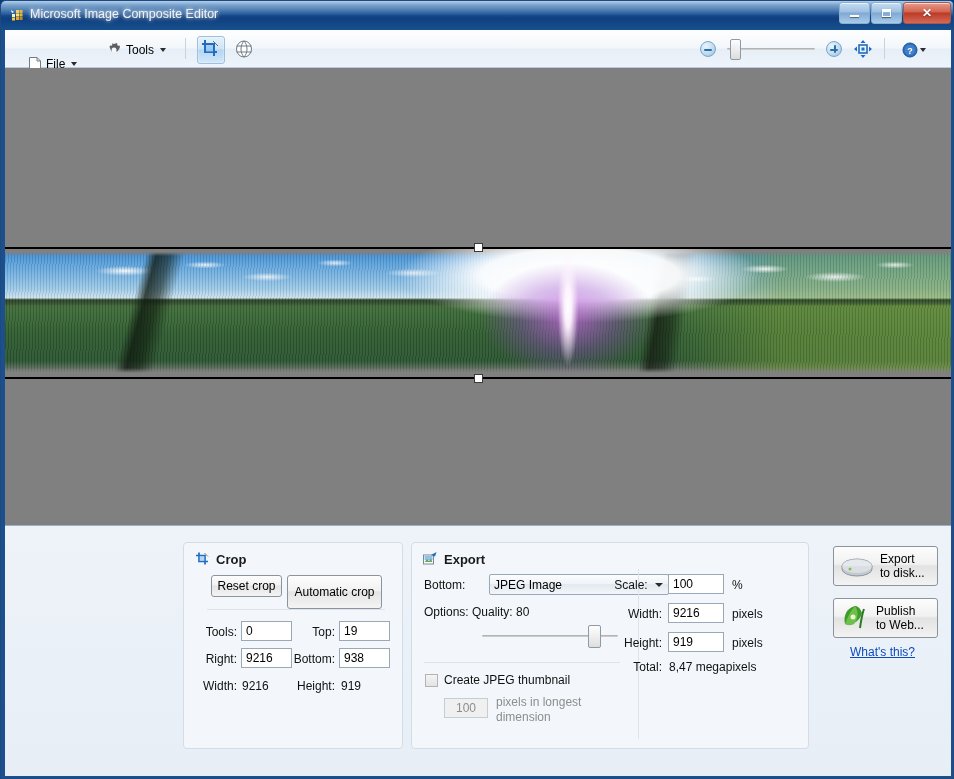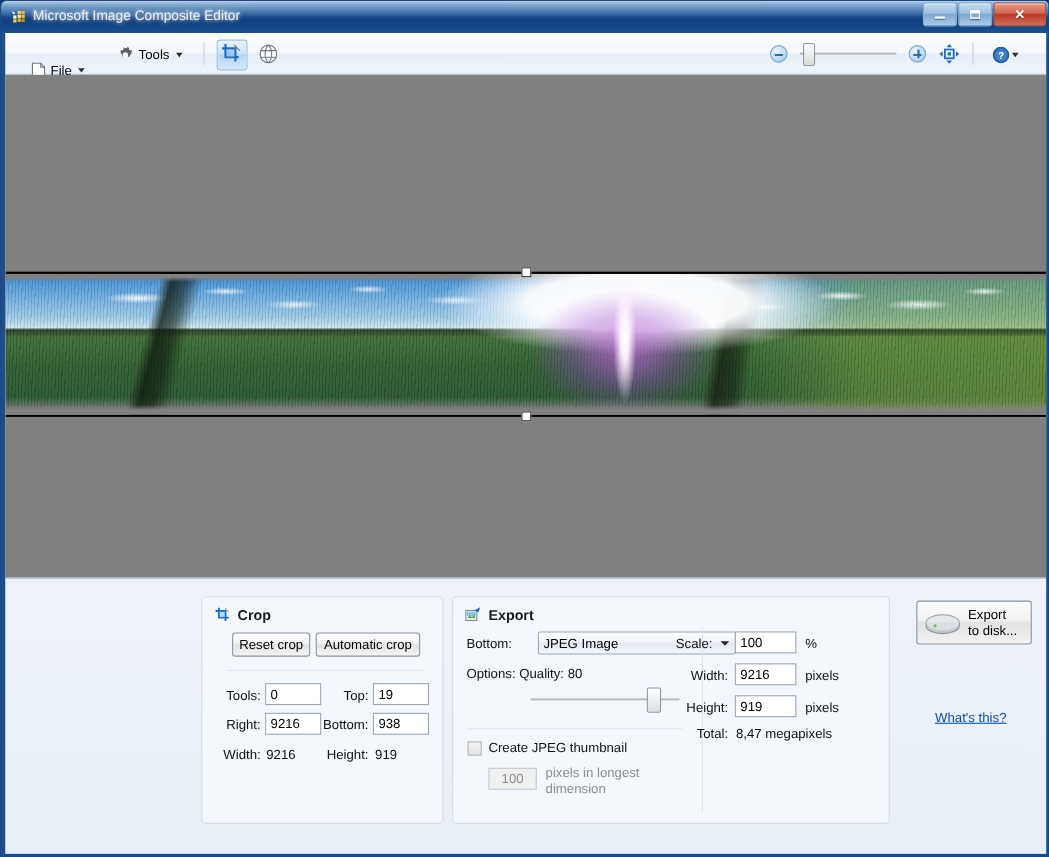--- a/index.html
+++ b/index.html
@@ -428,21 +428,21 @@
               <rect x="5.5" y="5" width="5" height="5" fill="#8cc0ec" opacity=".6"></rect>
               <path d="M10.5 2 L14 5.5" stroke="#7a7a7a" stroke-width=".9" fill="none"></path>
             </svg>
           </span>
           <span>Crop</span>
         </div>
 
         <div class="btn" style="left:27px; top:32px; width:71px; height:22px;">
           <span>Reset crop</span>
         </div>
-        <div class="btn" style="left:103px; top:32px; width:95px; height:22px;">
+        <div class="btn" style="left:103px; top:32px; width:95px; height:34px;">
           <span>Automatic crop</span>
         </div>
 
         <div class="hr" style="left:23px; top:66px; width:178px;"></div>
 
         <div class="lbl-sm" style="position:absolute; left:15px; top:82px; width:38px; text-align:right;">Tools:</div>
         <div class="tinput" style="left:57px; top:78px; width:51px;">
             <span>0</span>
           </div>
 
@@ -536,18 +536,32 @@
             <ellipse cx="17" cy="13" rx="15" ry="7" fill="#eef1f4" opacity=".55"></ellipse>
             <circle cx="10" cy="16" r="1.5" fill="#7ec24a"></circle>
           </svg>
         </span>
         <span class="txt">
           <span style="display:block">Export</span>
           <span style="display:block">to disk...</span>
         </span>
       </div>
 
+      <div class="bigbtn" style="left:828px; top:72px; width:105px; height:40px;">
+        <span>
+          <svg width="30" height="28" viewBox="0 0 30 28">
+            <path d="M15 2 C7 4 3 11 5 20 C12 22 20 17 22 9 C20 4 18 2 15 2 Z" fill="#3f9b2e"></path>
+            <path d="M15 2 C18 6 19 14 14 20 C10 22 7 21 5 20 C8 12 11 6 15 2 Z" fill="#6ec148"></path>
+            <path d="M24 5 C22 10 21 17 20 24" stroke="#2b7a1f" stroke-width="2" fill="none"></path>
+            <circle cx="13" cy="13" r="2.5" fill="#e8f7d0"></circle>
+          </svg>
+        </span>
+        <span class="txt">
+          <span style="display:block">Publish</span>
+          <span style="display:block">to Web...</span>
+        </span>
+      </div>
 
       <div class="link" style="left:845px; top:119px;">What's this?</div>
 
     </div>
   </div>
 </div>
 
 </body></html>

